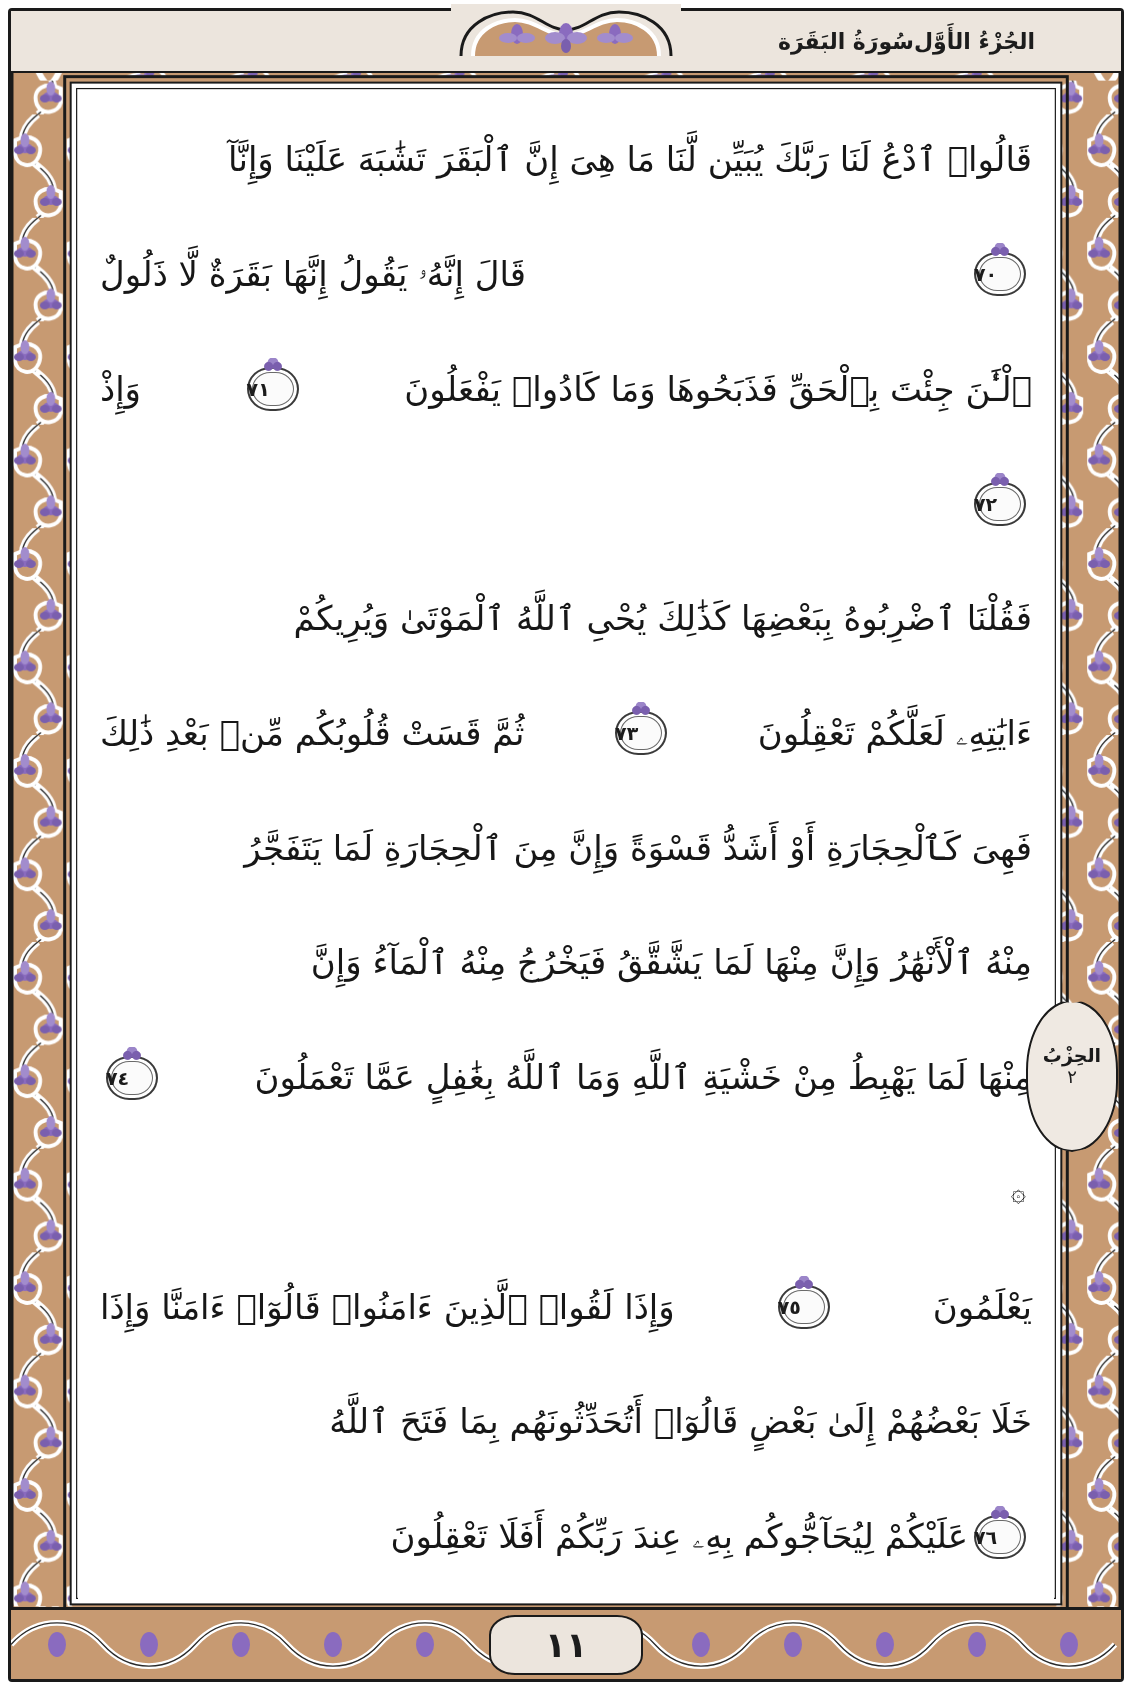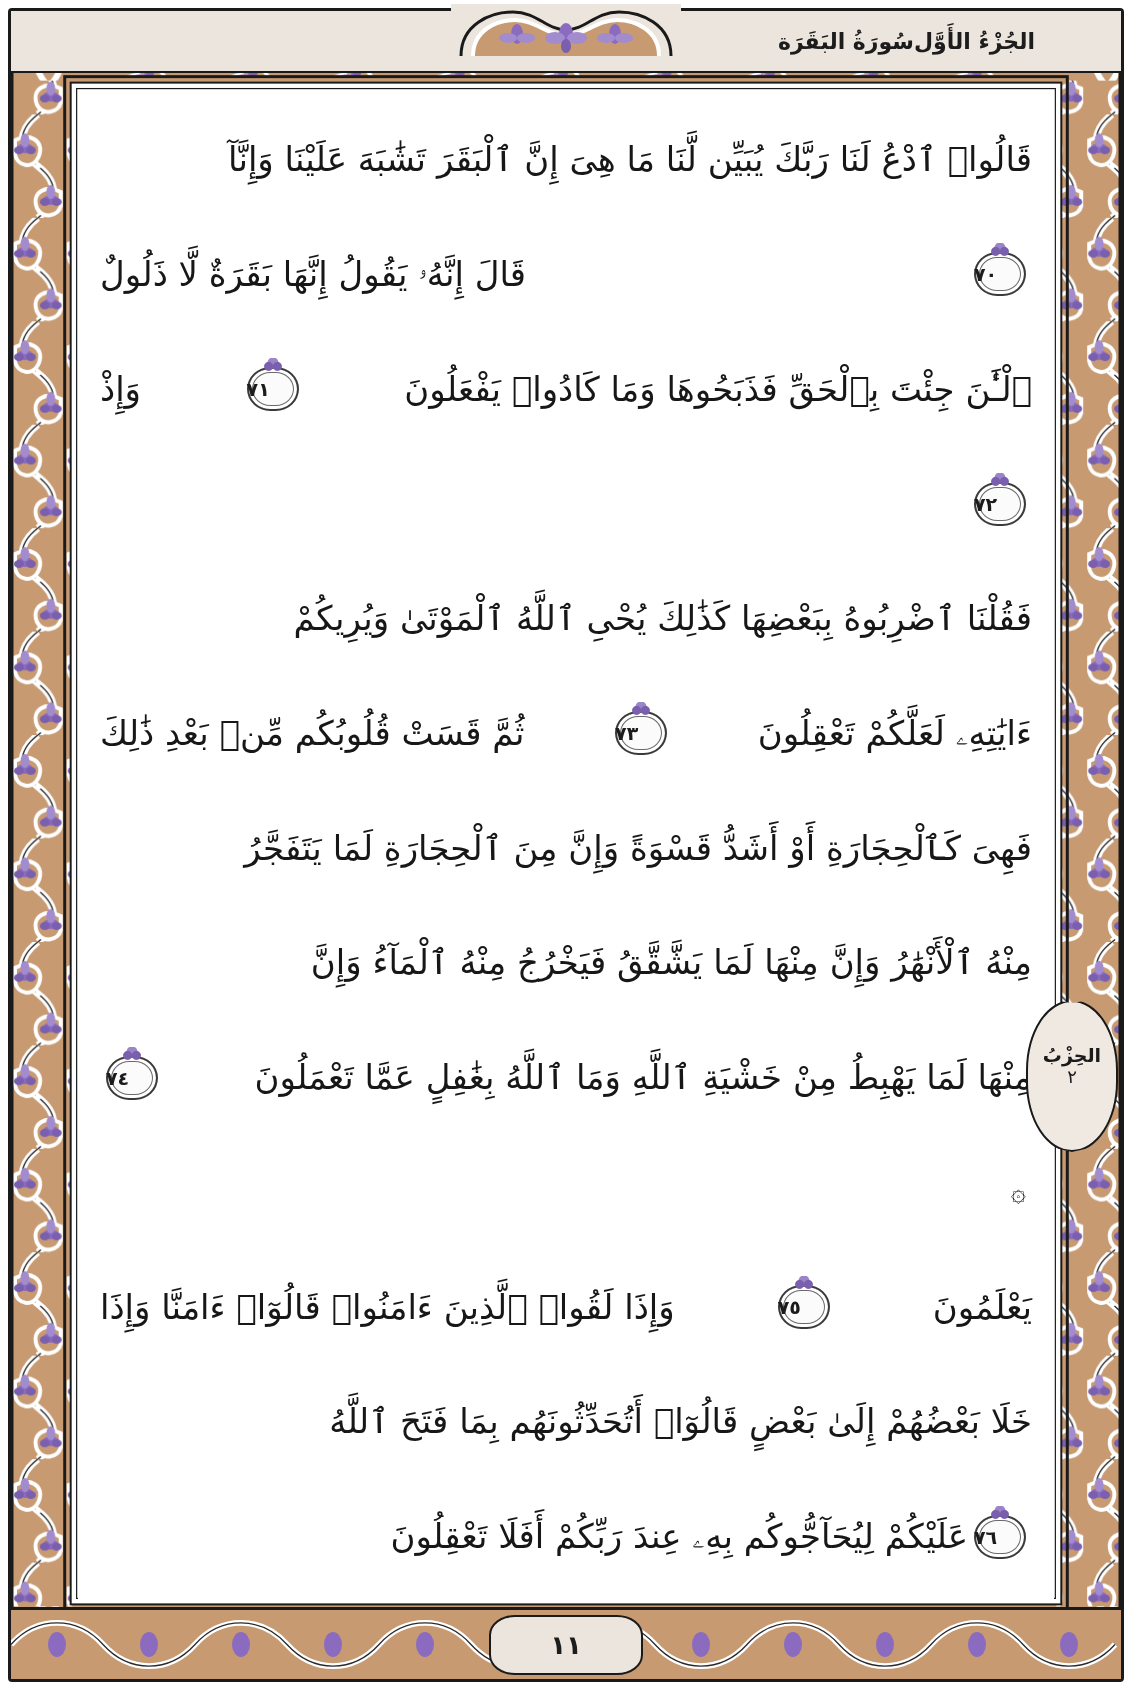--- a/index.html
+++ b/index.html
@@ -79,21 +79,21 @@
     position:absolute;
     left:50%;top:50%;transform:translate(-50%,-50%);
     width:150px;height:56px;
     background:#ece5dd;
     border:2.5px solid #1a1a1a;
     border-radius:26px/20px;
     display:flex;align-items:center;justify-content:center;
     z-index:8;
   }
   .page-number{
-    font-size:26px;color:#1c1c1c;direction:rtl;font-weight:600;
+    font-size:35px;color:#1c1c1c;direction:rtl;font-weight:600;
   }
 
   
   #text-area{
     position:absolute;
     left:78px;top:90px;right:78px;bottom:90px;
     background:#ffffff;
     direction:rtl;
     display:flex;
     flex-direction:column;

